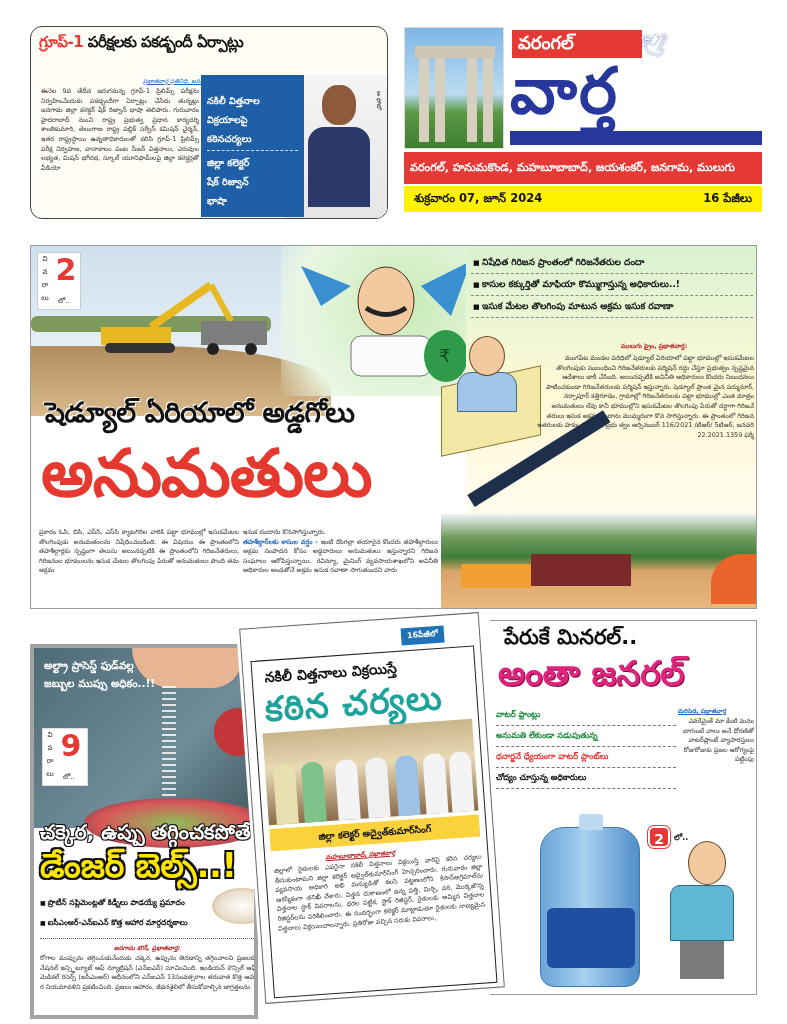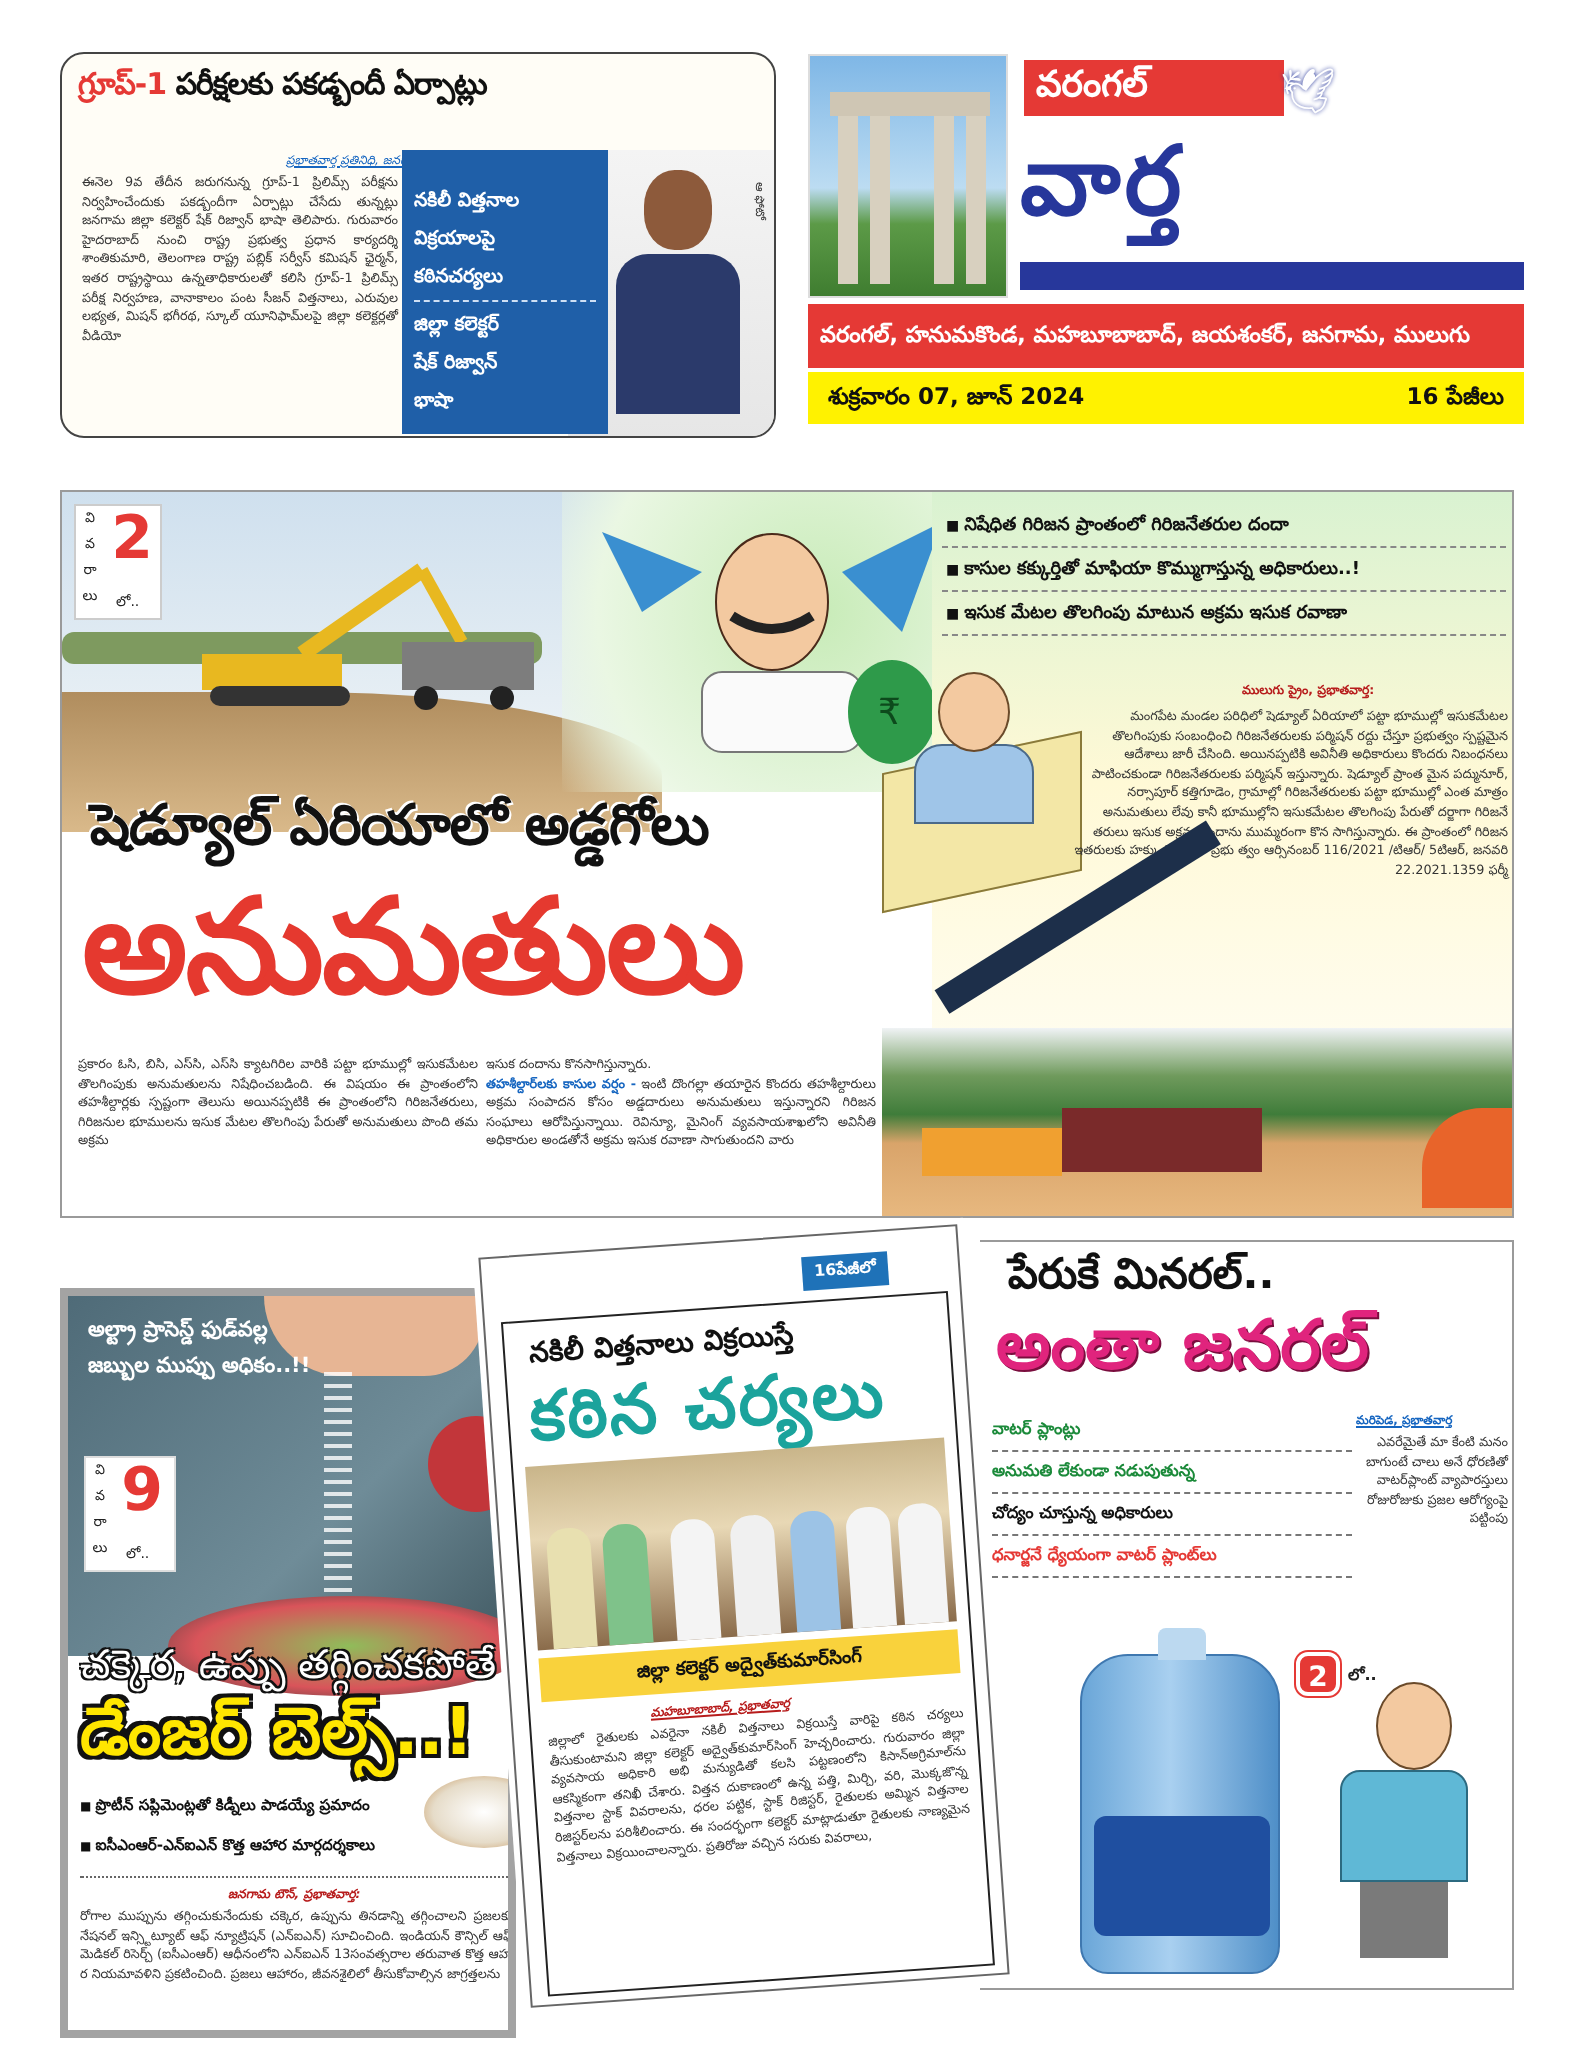--- a/index.html
+++ b/index.html
@@ -21,21 +21,21 @@
   #teaser .photo .vest{position:absolute;left:24px;top:52px;width:62px;height:80px;border-radius:16px 16px 0 0;background:#2b3a6b}
   #teaser .photo .shirt{position:absolute;left:12px;top:56px;width:86px;height:70px;border-radius:20px 20px 0 0;background:#f6f6f6;z-index:-1}
   #teaser .credit{position:absolute;right:4px;top:64px;font-size:6px;writing-mode:vertical-rl;color:#333}
 
   
   #mast{left:404px;top:27px;width:358px;height:190px}
   #mast .photo{position:absolute;left:0;top:0;width:100px;height:122px;background:linear-gradient(#7fb7e6 0%,#bcdcf2 55%,#5c9a47 70%,#3f7d30 100%);border:1px solid #ddd}
   #mast .photo .arch{position:absolute;left:10px;top:18px;width:80px;height:12px;background:#cfc6b4}
   #mast .photo .pil{position:absolute;top:30px;width:10px;height:84px;background:#d8d0bf}
   #mast .redtag{position:absolute;left:108px;top:3px;width:130px;height:28px;background:#e53935;color:#fff;font-size:18px;font-weight:bold;padding:2px 6px}
-  #mast .title{position:absolute;left:106px;top:24px;font-size:48px;line-height:80px;font-weight:bold;color:#27379b;letter-spacing:2px}
+  #mast .title{position:absolute;left:106px;top:24px;font-size:64px;line-height:80px;font-weight:bold;color:#27379b;letter-spacing:2px}
   #mast .bird{position:absolute;left:236px;top:6px;font-size:22px;color:#fff;text-shadow:0 0 2px #27379b}
   #mast .blueline{position:absolute;left:106px;top:104px;width:252px;height:14px;background:#27379b}
   #mast .districts{position:absolute;left:0;top:125px;width:358px;height:32px;background:#e53935;color:#fff;font-size:11.2px;font-weight:bold;padding:9px 6px 0 6px;white-space:nowrap;overflow:hidden}
   #mast .dateband{position:absolute;left:0;top:159px;width:358px;height:26px;background:#fff200;display:flex;justify-content:space-between;align-items:center;padding:0 10px;font-size:11.5px;font-weight:bold;color:#111}
 
   
   #lead{left:30px;top:245px;width:727px;height:364px;border:1px solid #9a9a9a;overflow:hidden;background:#fff}
   #lead .sky{position:absolute;left:0;top:0;width:440px;height:140px;background:linear-gradient(#cfe0ee,#eef3f6)}
   #lead .sand{position:absolute;left:0;top:100px;width:300px;height:70px;background:linear-gradient(#b08d5e,#d9b98a);border-radius:0 60% 0 0}
   #lead .trees{position:absolute;left:0;top:70px;width:240px;height:16px;background:#7e9a5f;border-radius:6px}
@@ -71,21 +71,21 @@
   #salt .photo{position:absolute;left:0;top:0;width:228px;height:180px;background:linear-gradient(135deg,#4f6b78,#6f8c98 60%,#3e565f)}
   #salt .photo .hand{position:absolute;left:98px;top:0;width:110px;height:40px;background:#e7b594;border-radius:0 0 30px 40px}
   #salt .photo .grains{position:absolute;left:128px;top:38px;width:14px;height:110px;background:repeating-linear-gradient(#fff 0 2px,transparent 2px 6px);opacity:.8}
   #salt .photo .pom{position:absolute;left:180px;top:60px;width:48px;height:48px;border-radius:50%;background:#c2363a}
   #salt .photo .bowl{position:absolute;left:50px;top:150px;width:180px;height:50px;border-radius:50%;background:radial-gradient(#8fbd5a,#d9545a 60%,#3a3a3a)}
   #salt .tagline{position:absolute;left:10px;top:8px;width:120px;font-size:10.5px;line-height:18px;font-weight:bold;color:#fff}
   #salt .vivaralu{position:absolute;left:8px;top:80px;width:46px;height:58px;background:#fff;display:flex;border:1px solid #ddd}
   #salt .vivaralu .col{width:14px;font-size:7px;line-height:13px;text-align:center}
   #salt .vivaralu .num{font-size:30px;font-weight:bold;color:#e53935;width:28px;text-align:center;line-height:34px}
   #salt .vivaralu .lo{position:absolute;left:20px;top:44px;font-size:7px}
-  #salt .h1{position:absolute;left:6px;top:172px;font-size:20px;font-weight:normal;color:#fff;white-space:nowrap;text-shadow:1px 1px 0 #111,-1px -1px 0 #111,1px -1px 0 #111,-1px 1px 0 #111}
+  #salt .h1{position:absolute;left:6px;top:172px;font-size:20px;font-weight:bold;color:#fff;white-space:nowrap;text-shadow:1px 1px 0 #111,-1px -1px 0 #111,1px -1px 0 #111,-1px 1px 0 #111}
   #salt .h2{position:absolute;left:6px;top:198px;font-size:33px;font-weight:bold;color:#ffe600;white-space:nowrap;text-shadow:2px 2px 0 #111,-2px -2px 0 #111,2px -2px 0 #111,-2px 2px 0 #111}
   #salt .b{position:absolute;left:6px;font-size:7.6px;font-weight:bold;color:#111;white-space:nowrap}
   #salt .b::before{content:"■ ";font-size:6px}
   #salt .saltbowl{position:absolute;left:178px;top:240px;width:60px;height:36px;border-radius:50%;background:radial-gradient(#fff,#e6dcc9 60%,#c08a4a)}
   #salt .sep{position:absolute;left:6px;top:290px;width:214px;border-top:1px dotted #666}
   #salt .byline{position:absolute;left:80px;top:296px;font-size:6.2px;color:#b71c1c;font-weight:bold;font-style:italic}
   #salt .body{position:absolute;left:6px;top:306px;width:216px}
 
   
   #seeds{left:252px;top:620px;width:240px;height:376px;transform:rotate(-4deg);transform-origin:center;border:1px solid #666;background:#fff;box-shadow:0 0 0 3px #fff}
@@ -256,22 +256,22 @@
   <div class="byline">జనగామ టౌన్, ప్రభాతవార్త:</div>
   <div class="body tiny">రోగాల ముప్పును తగ్గించుకునేందుకు చక్కెర, ఉప్పును తినడాన్ని తగ్గించాలని ప్రజలకు నేషనల్ ఇన్స్టిట్యూట్ ఆఫ్ న్యూట్రిషన్ (ఎన్ఐఎన్) సూచించింది. ఇండియన్ కౌన్సిల్ ఆఫ్ మెడికల్ రిసెర్చ్ (ఐసీఎంఆర్) ఆధీనంలోని ఎన్ఐఎన్ 13సంవత్సరాల తరువాత కొత్త ఆహా ర నియమావళిని ప్రకటించింది. ప్రజలు ఆహారం, జీవనశైలిలో తీసుకోవాల్సిన జాగ్రత్తలను</div>
 </div>
 
 <div id="water" class="abs">
   <div class="h1">పేరుకే మినరల్..</div>
   <div class="h2">అంతా జనరల్</div>
   <div class="list">
     <div class="wl" style="color: rgb(27, 138, 58);">వాటర్ ప్లాంట్లు</div>
     <div class="wl" style="color: rgb(27, 138, 58);">అనుమతి లేకుండా నడుపుతున్న</div>
+    <div class="wl" style="color: rgb(229, 57, 53);">ధనార్జనే ధ్యేయంగా వాటర్ ప్లాంట్‌లు</div>
     <div class="wl" style="color: rgb(17, 17, 17);">చోద్యం చూస్తున్న అధికారులు</div>
-    <div class="wl" style="color: rgb(229, 57, 53);">ధనార్జనే ధ్యేయంగా వాటర్ ప్లాంట్‌లు</div>
   </div>
   <div class="rbyline">మరిపెడ, ప్రభాతవార్త</div>
   <div class="rbody tiny" style="text-align:right">ఎవరేమైతే మా కేంటి మనం బాగుంటే చాలు అనే ధోరణితో వాటర్‌ప్లాంట్ వ్యాపారస్తులు రోజురోజుకు ప్రజల ఆరోగ్యంపై పట్టింపు</div>
   <div class="can">
       <div class="cap"></div>
       <div class="water"></div>
     </div>
   <div class="man">
       <div class="pants"></div>
       <div class="shirt"></div>

